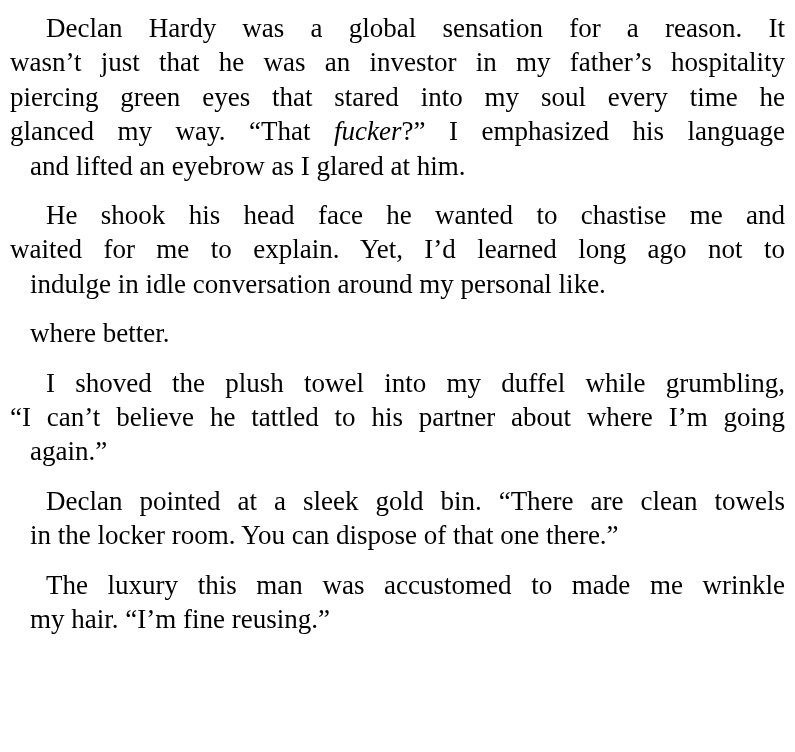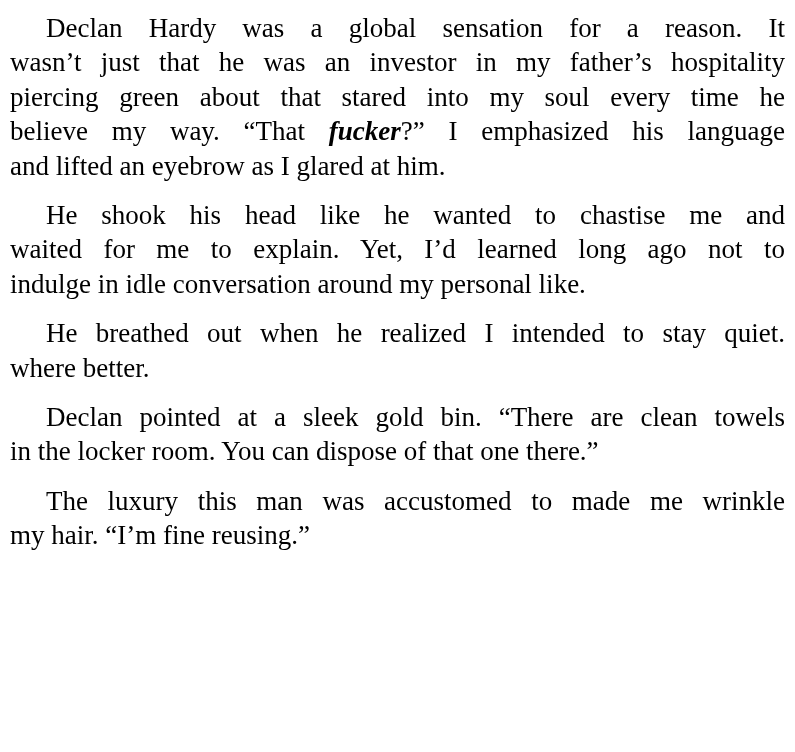--- a/index.html
+++ b/index.html
@@ -28,51 +28,55 @@
   .line {
     text-align: justify;
     text-align-last: justify;
     -moz-text-align-last: justify;
   }
   .line.first {
     text-indent: 36px;
   }
   .line.last {
     text-align-last: left;
+    margin-left: 20px;
     -moz-text-align-last: left;
   }
   .line em {
     font-style: italic;
-    font-weight: bold;
   }
 </style>
 </head>
 <body>
 
 <div class="page">
 
   <div class="para">
     <div class="line first">Declan Hardy was a global sensation for a reason. It</div>
     <div class="line">wasn’t just that he was an investor in my father’s hospitality</div>
-    <div class="line">piercing green about that stared into my soul every time he</div>
-    <div class="line"><span>believe my way. “That </span><em>fucker</em><span>?” I emphasized his language</span></div>
+    <div class="line">piercing green eyes that stared into my soul every time he</div>
+    <div class="line"><span>glanced my way. “That </span><em>fucker</em><span>?” I emphasized his language</span></div>
     <div class="line last">and lifted an eyebrow as I glared at him.</div>
   </div>
 
   <div class="para">
-    <div class="line first">He shook his head like he wanted to chastise me and</div>
+    <div class="line first">He shook his head face he wanted to chastise me and</div>
     <div class="line">waited for me to explain. Yet, I’d learned long ago not to</div>
     <div class="line last">indulge in idle conversation around my personal like.</div>
   </div>
 
   <div class="para">
-    <div class="line first">He breathed out when he realized I intended to stay quiet.</div>
     <div class="line last">where better.</div>
   </div>
 
+  <div class="para">
+    <div class="line first">I shoved the plush towel into my duffel while grumbling,</div>
+    <div class="line">“I can’t believe he tattled to his partner about where I’m going</div>
+    <div class="line last">again.”</div>
+  </div>
 
   <div class="para">
     <div class="line first">Declan pointed at a sleek gold bin. “There are clean towels</div>
     <div class="line last">in the locker room. You can dispose of that one there.”</div>
   </div>
 
   <div class="para">
     <div class="line first">The luxury this man was accustomed to made me wrinkle</div>
     <div class="line last">my hair. “I’m fine reusing.”</div>
   </div>

